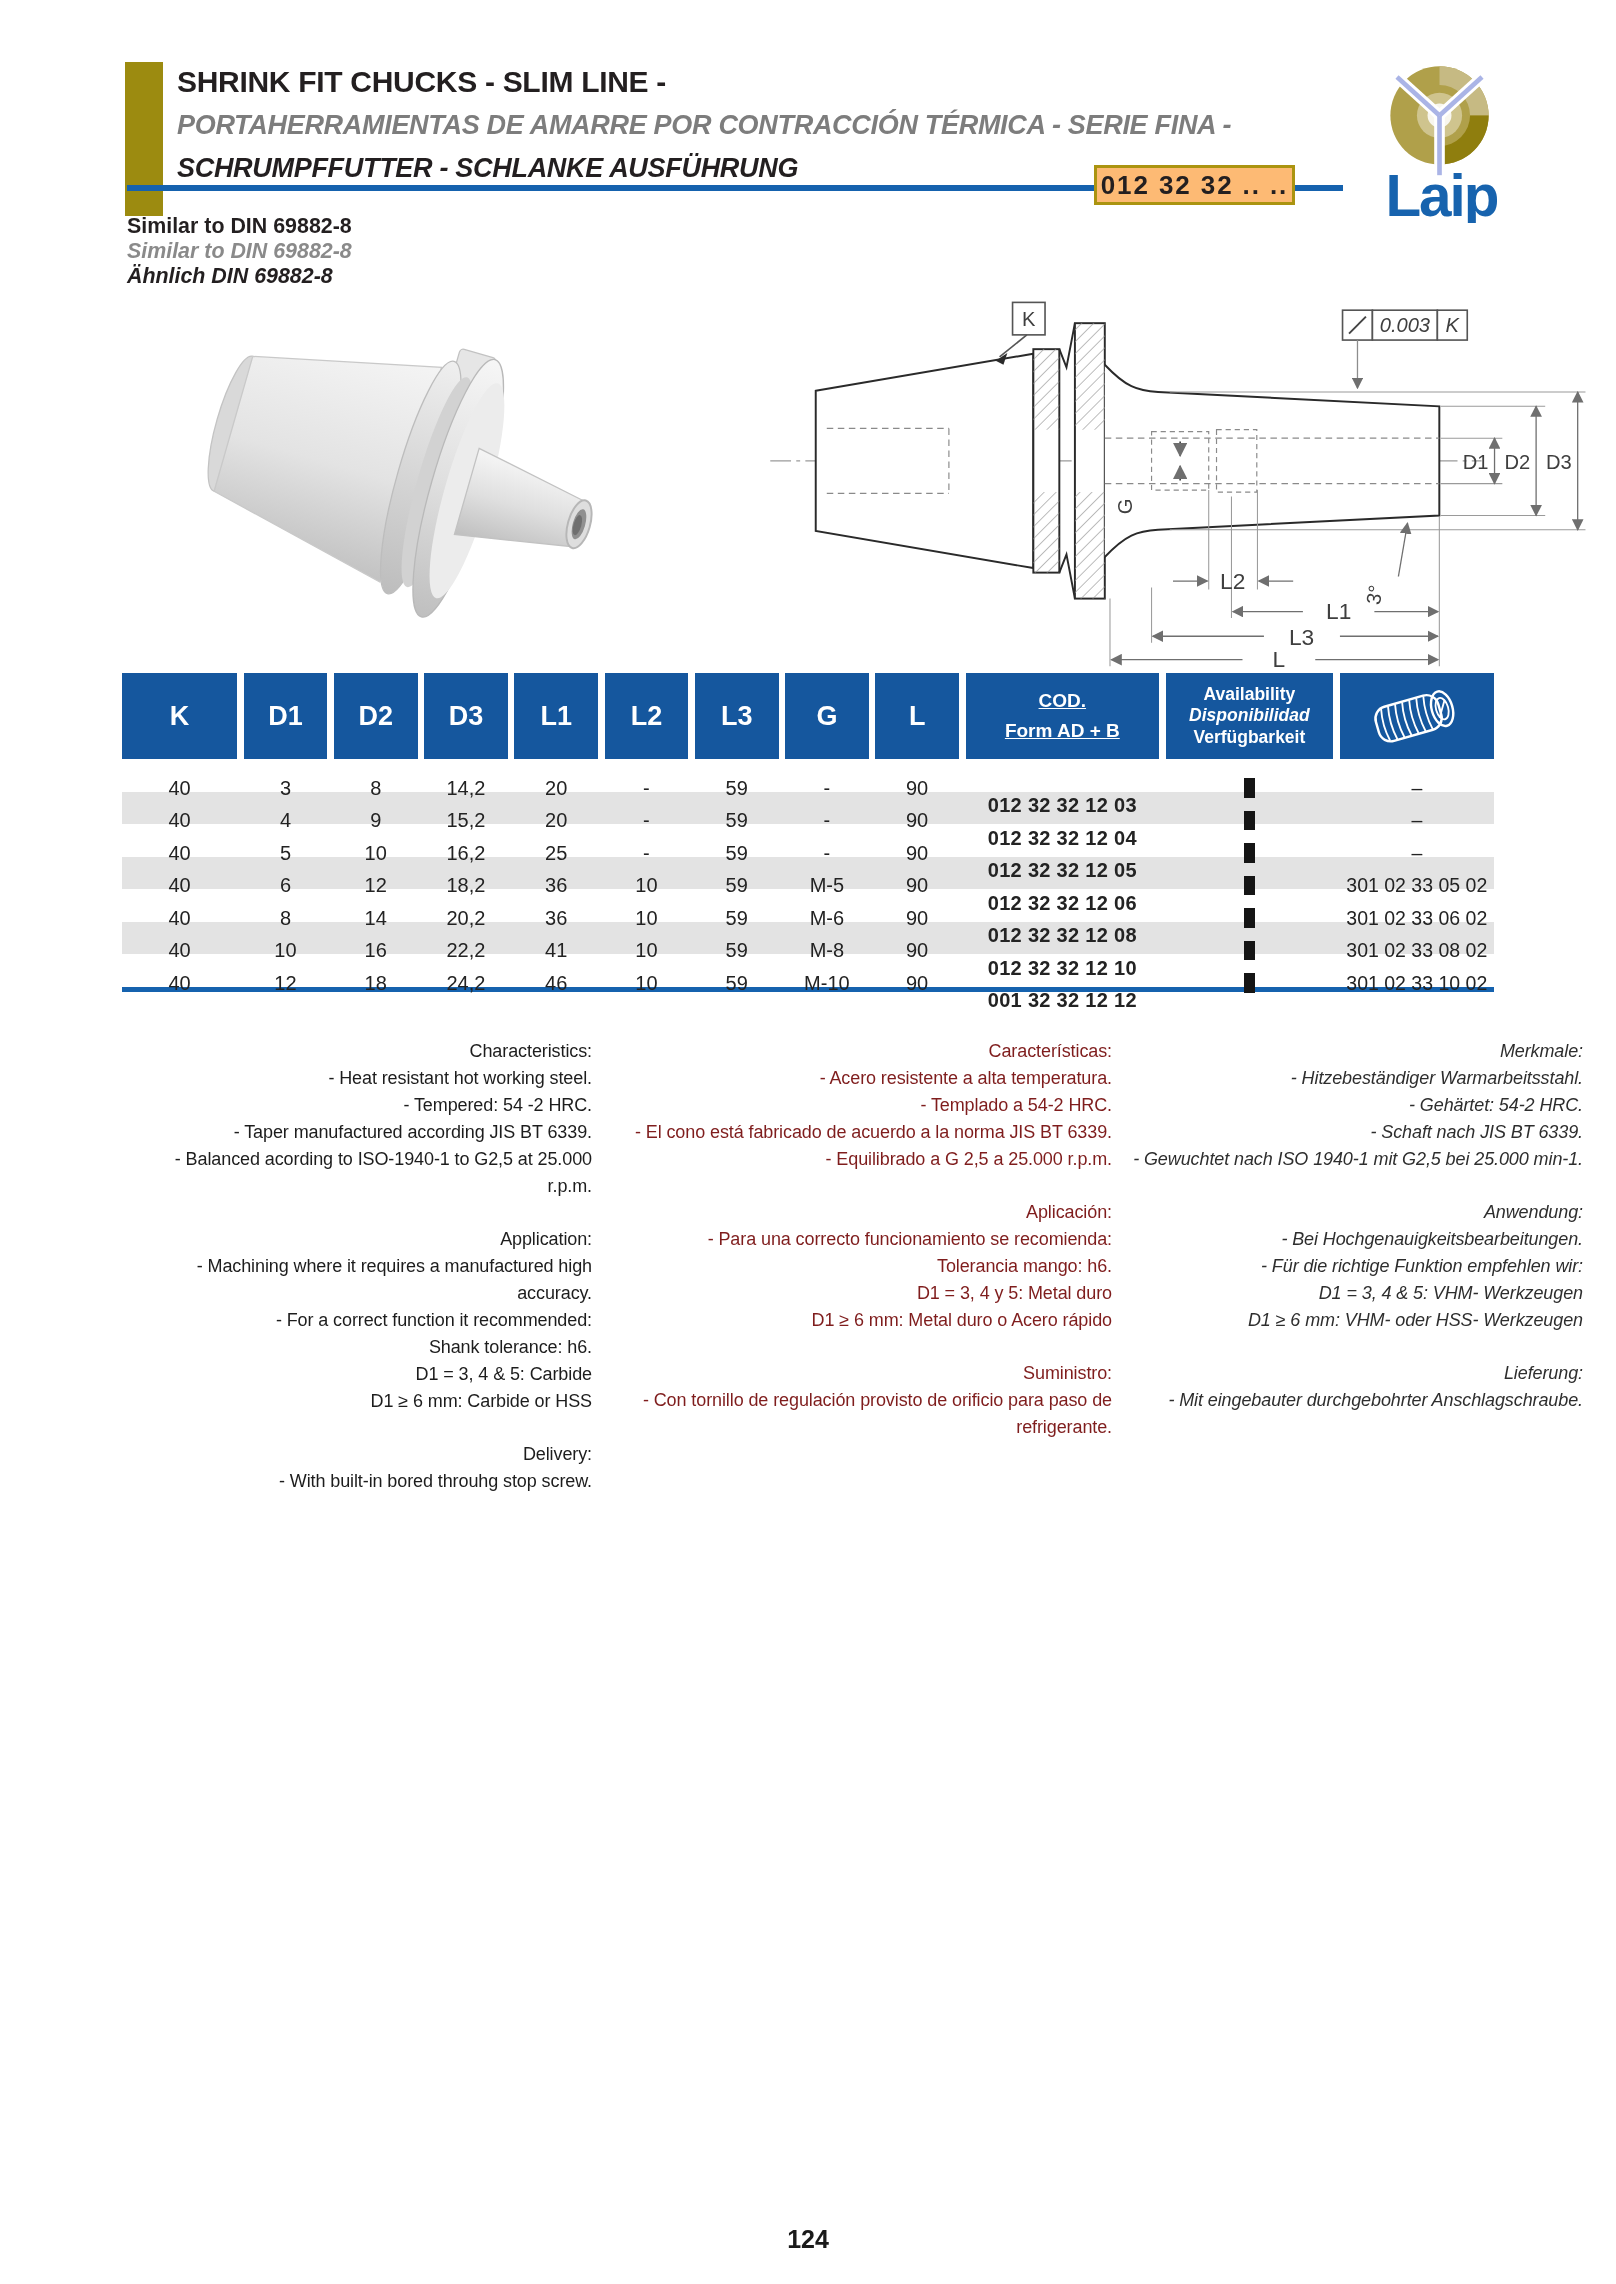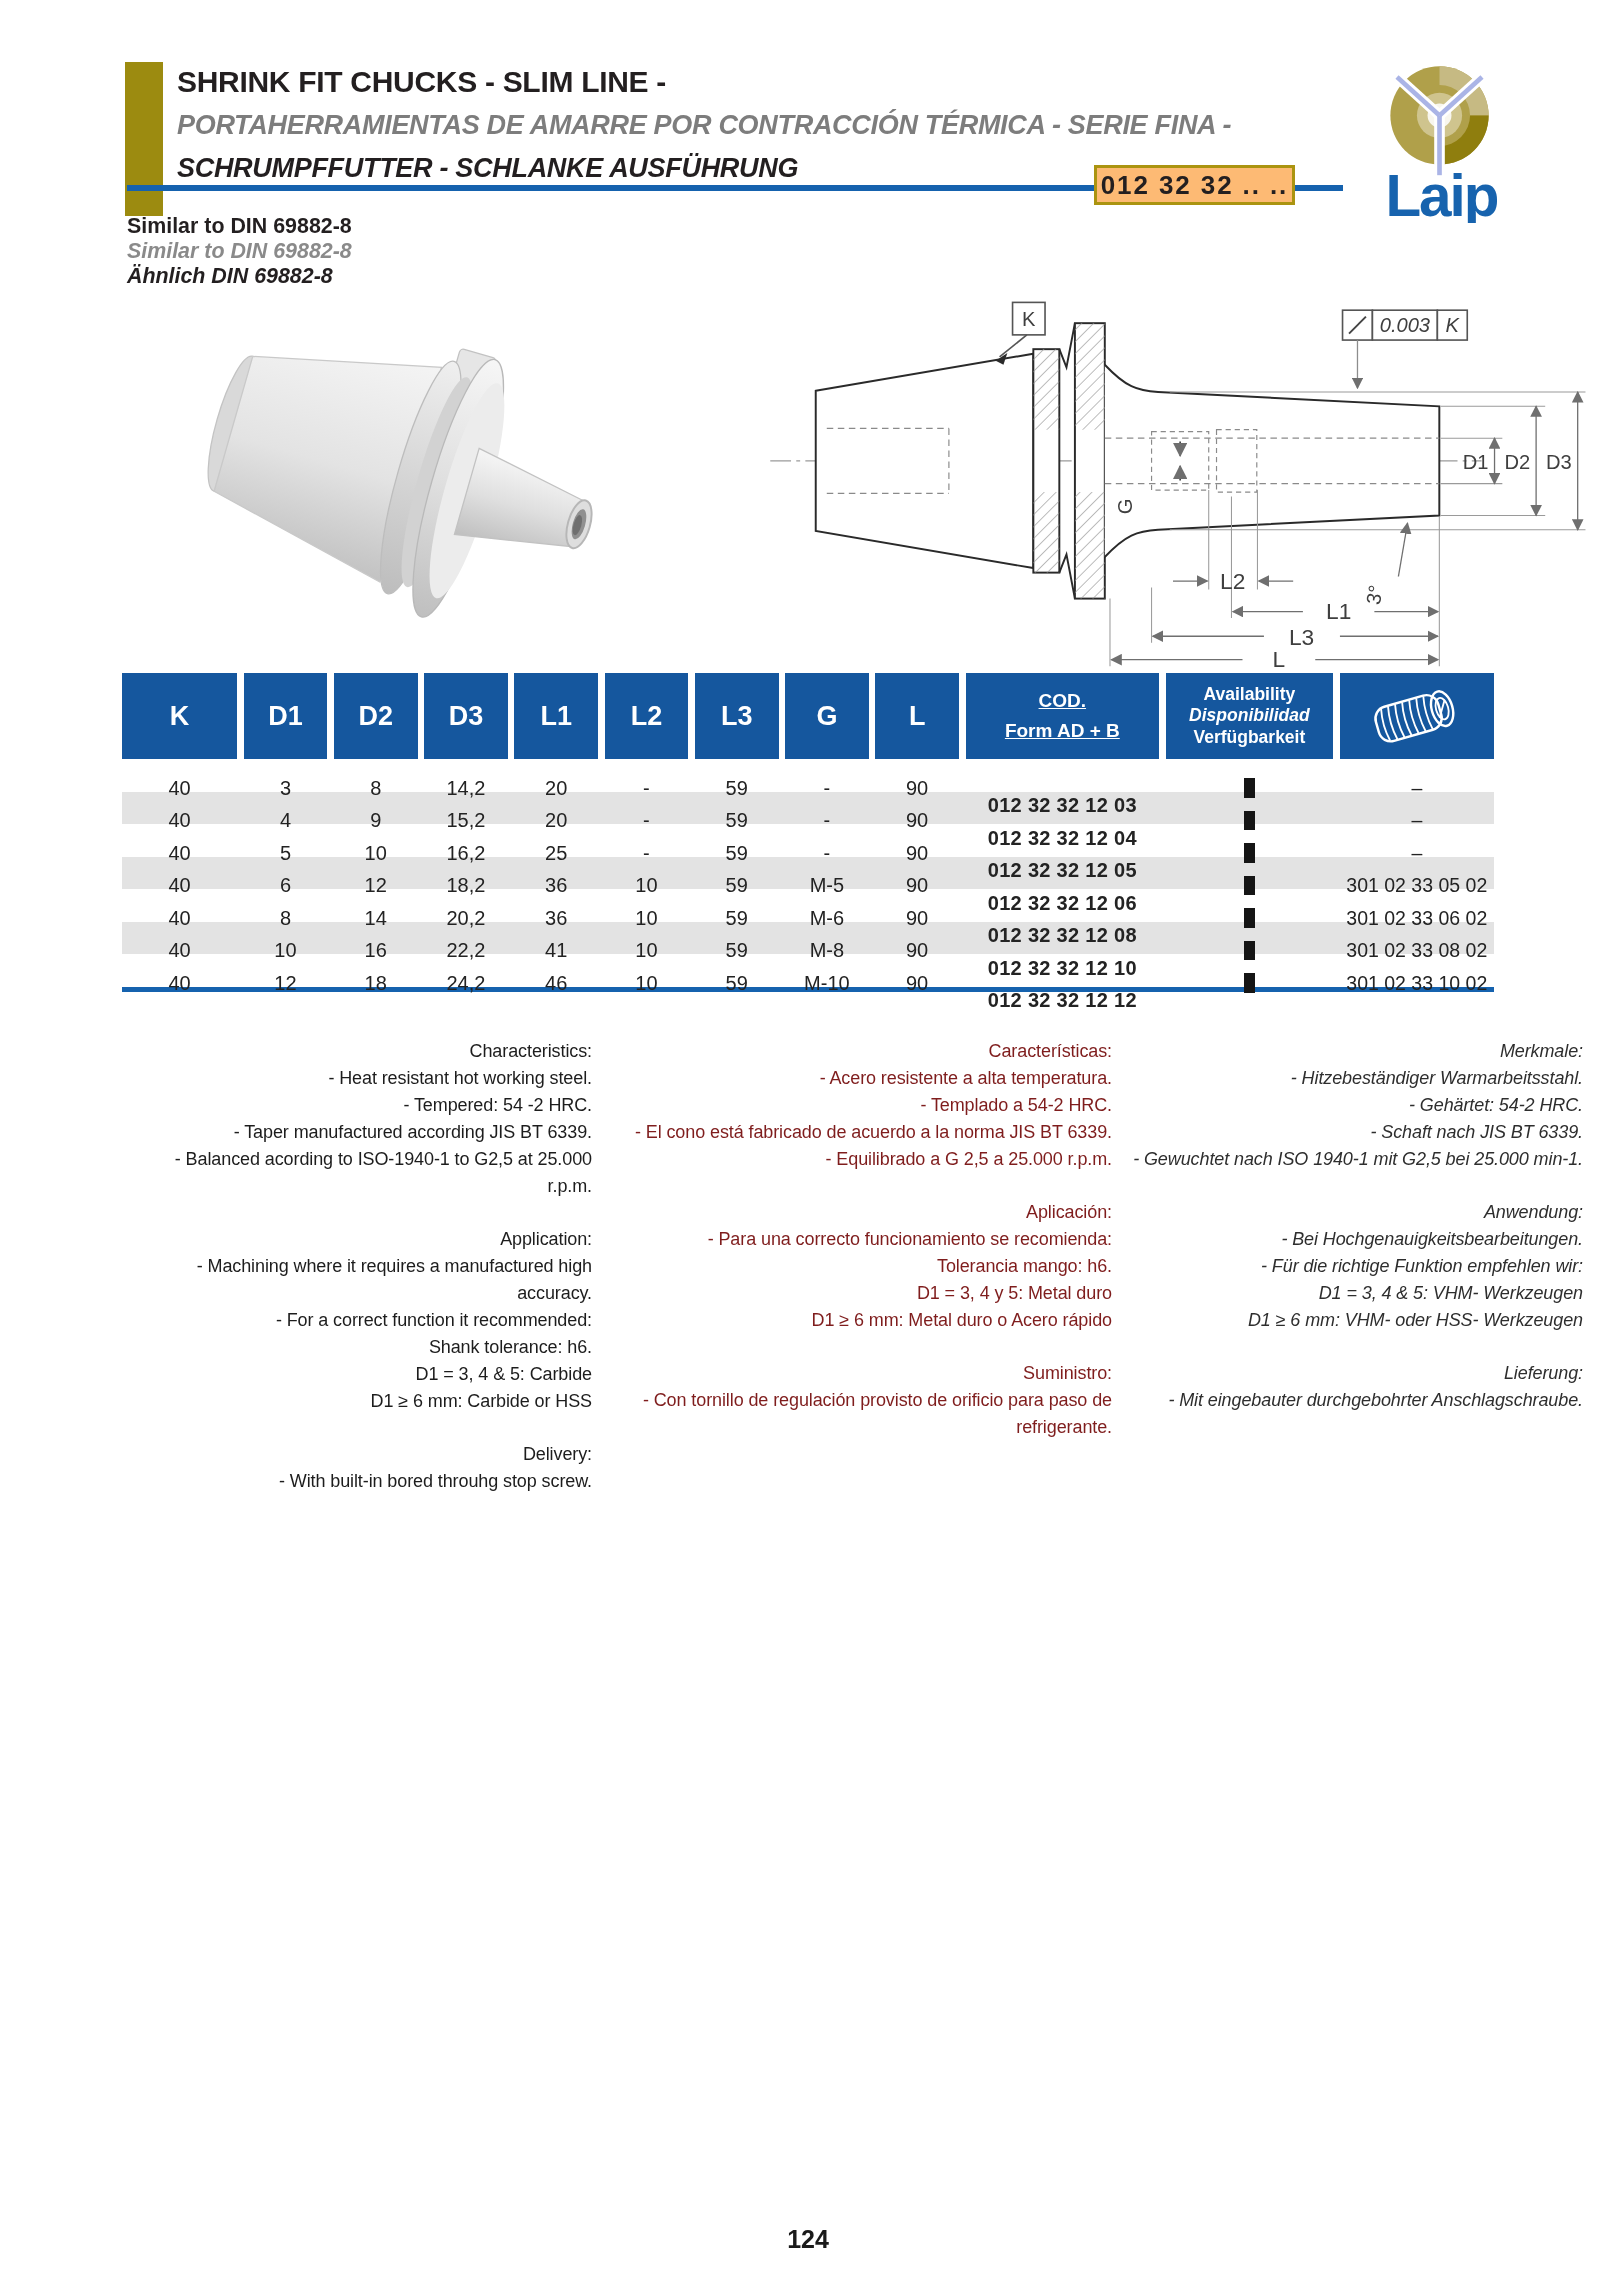--- a/index.html
+++ b/index.html
@@ -373,21 +373,21 @@
         <div class="trow">
           <div class="tcell">40</div>
           <div class="tcell">12</div>
           <div class="tcell">18</div>
           <div class="tcell">24,2</div>
           <div class="tcell">46</div>
           <div class="tcell">10</div>
           <div class="tcell">59</div>
           <div class="tcell">M-10</div>
           <div class="tcell">90</div>
-          <div class="tcell cod">012 32 32 12 12</div>
+          <div class="tcell cod">001 32 32 12 12</div>
           <div class="tcell">
             <span class="sq"></span>
           </div>
           <div class="tcell ref">301 02 33 10 02</div>
         </div>
       </div>
     <div class="table-underline"></div>
   </div>
 
   <div class="info" id="info1">

